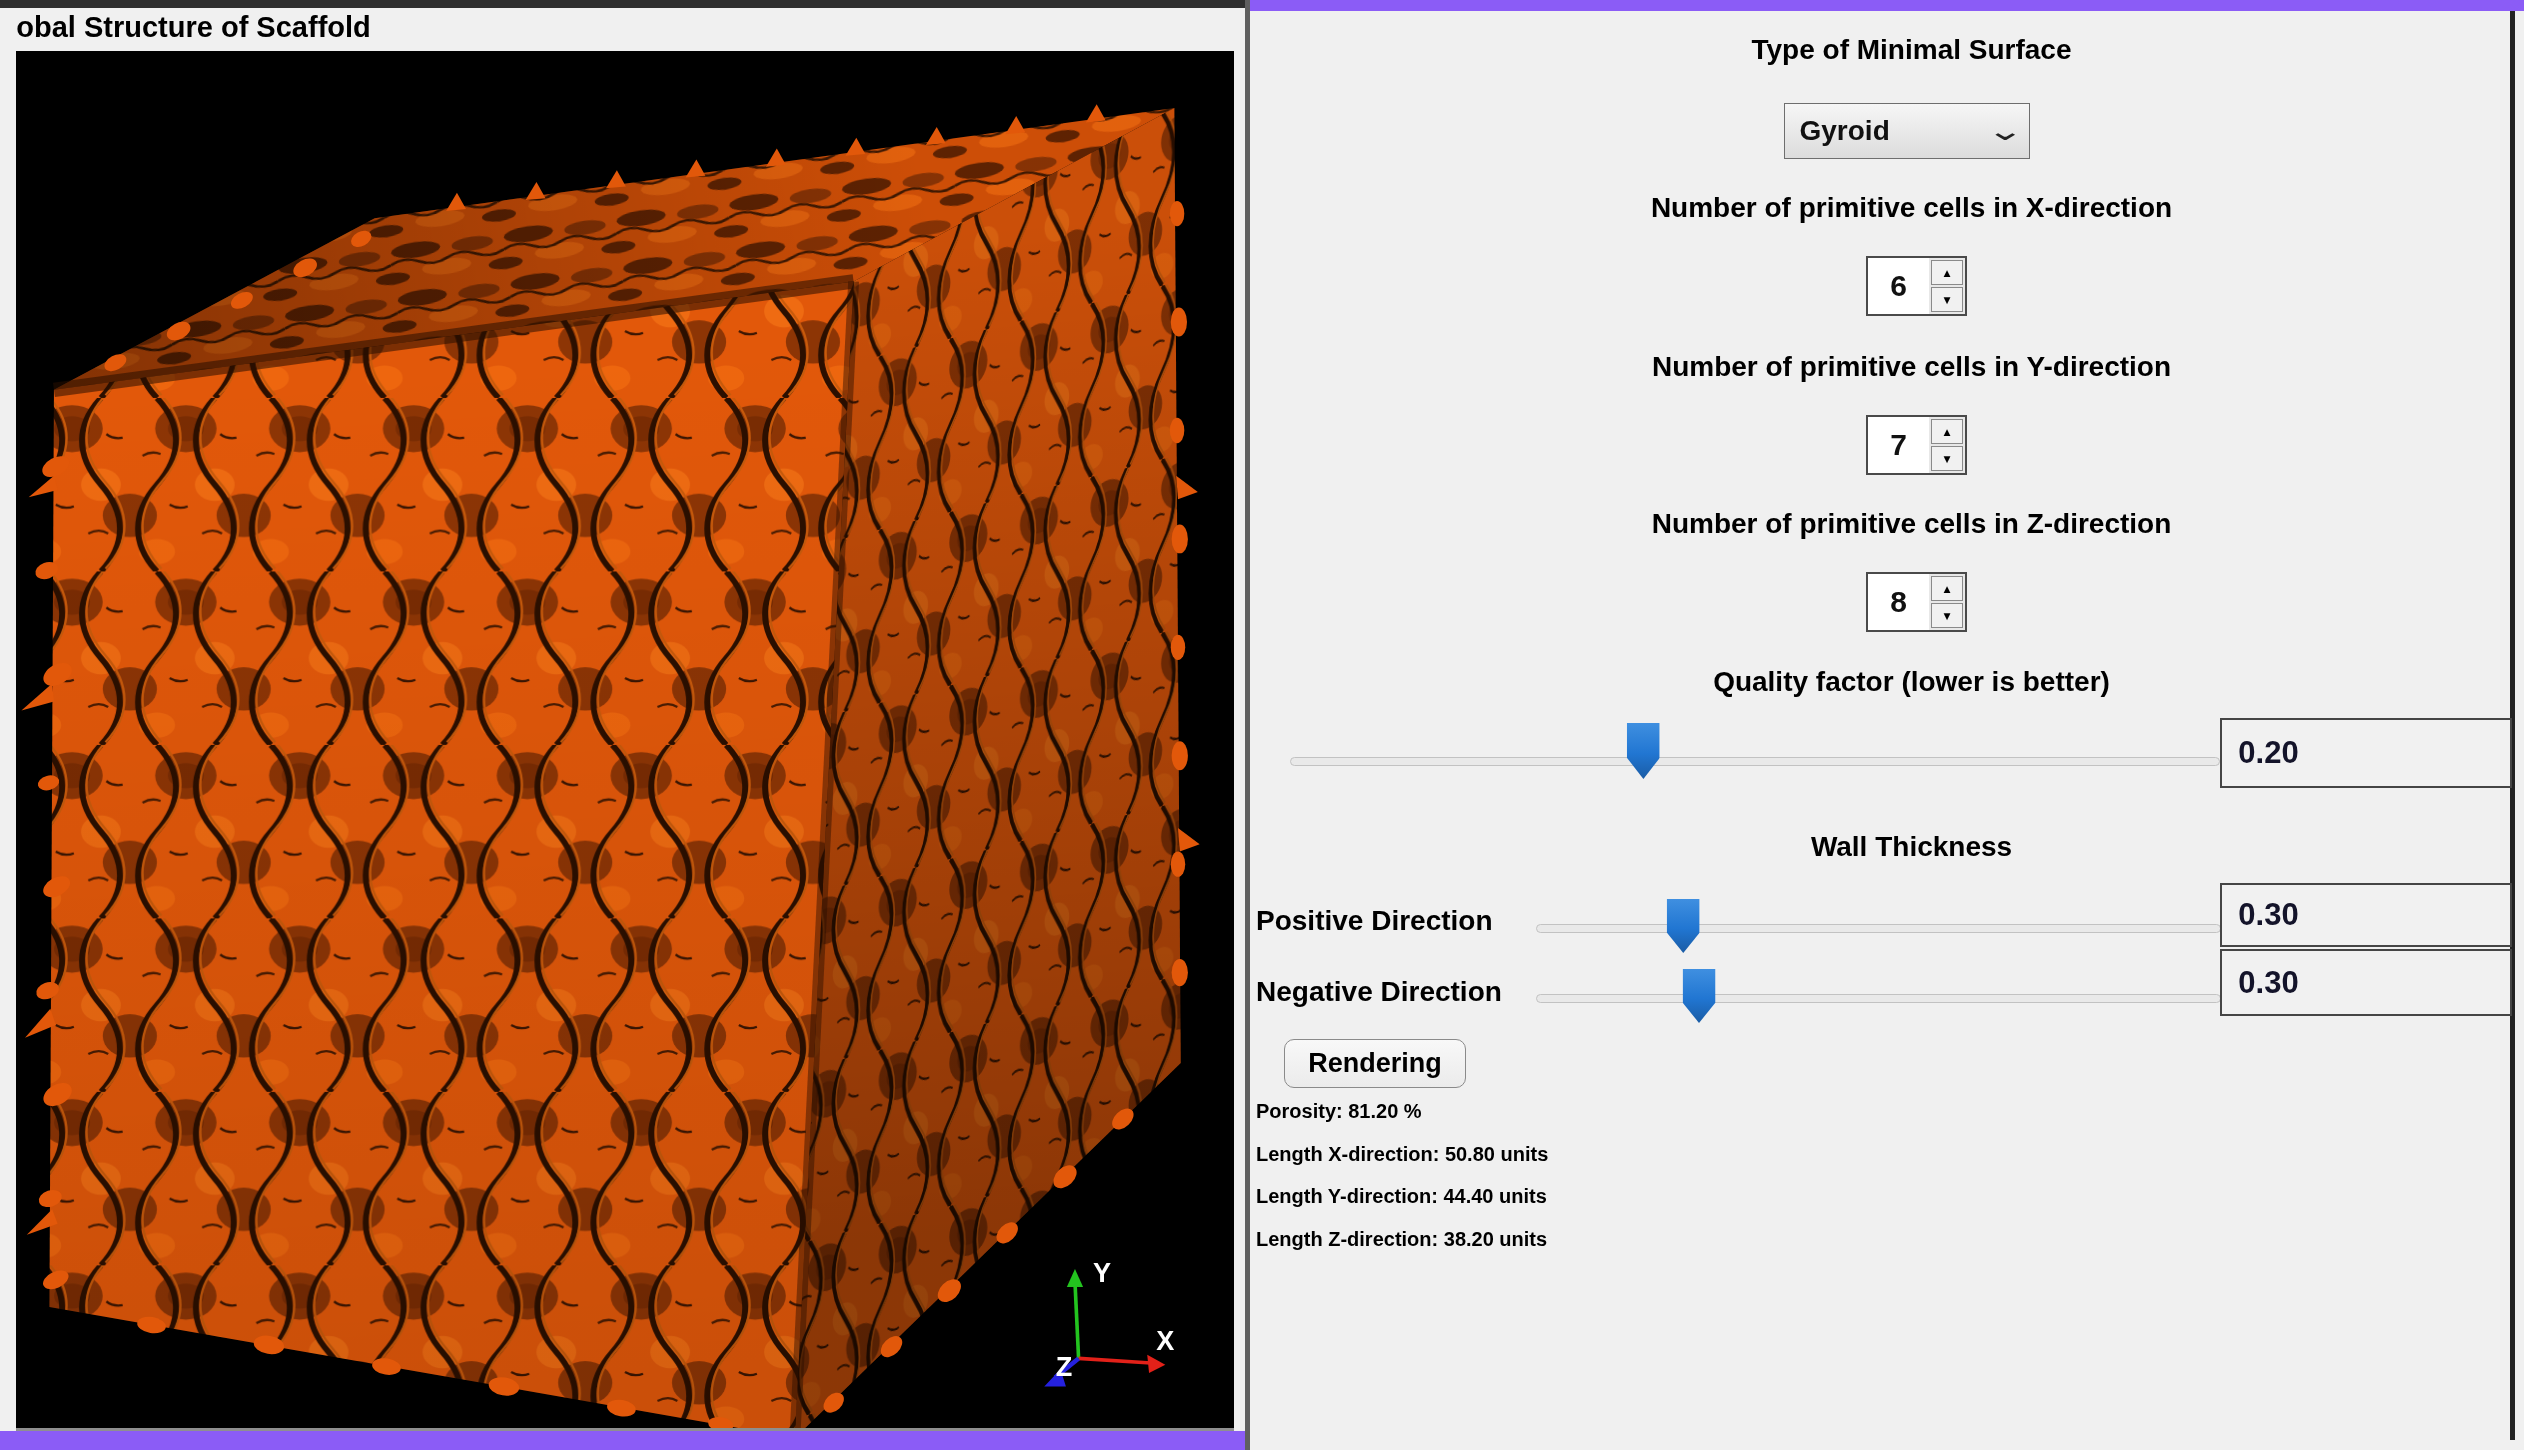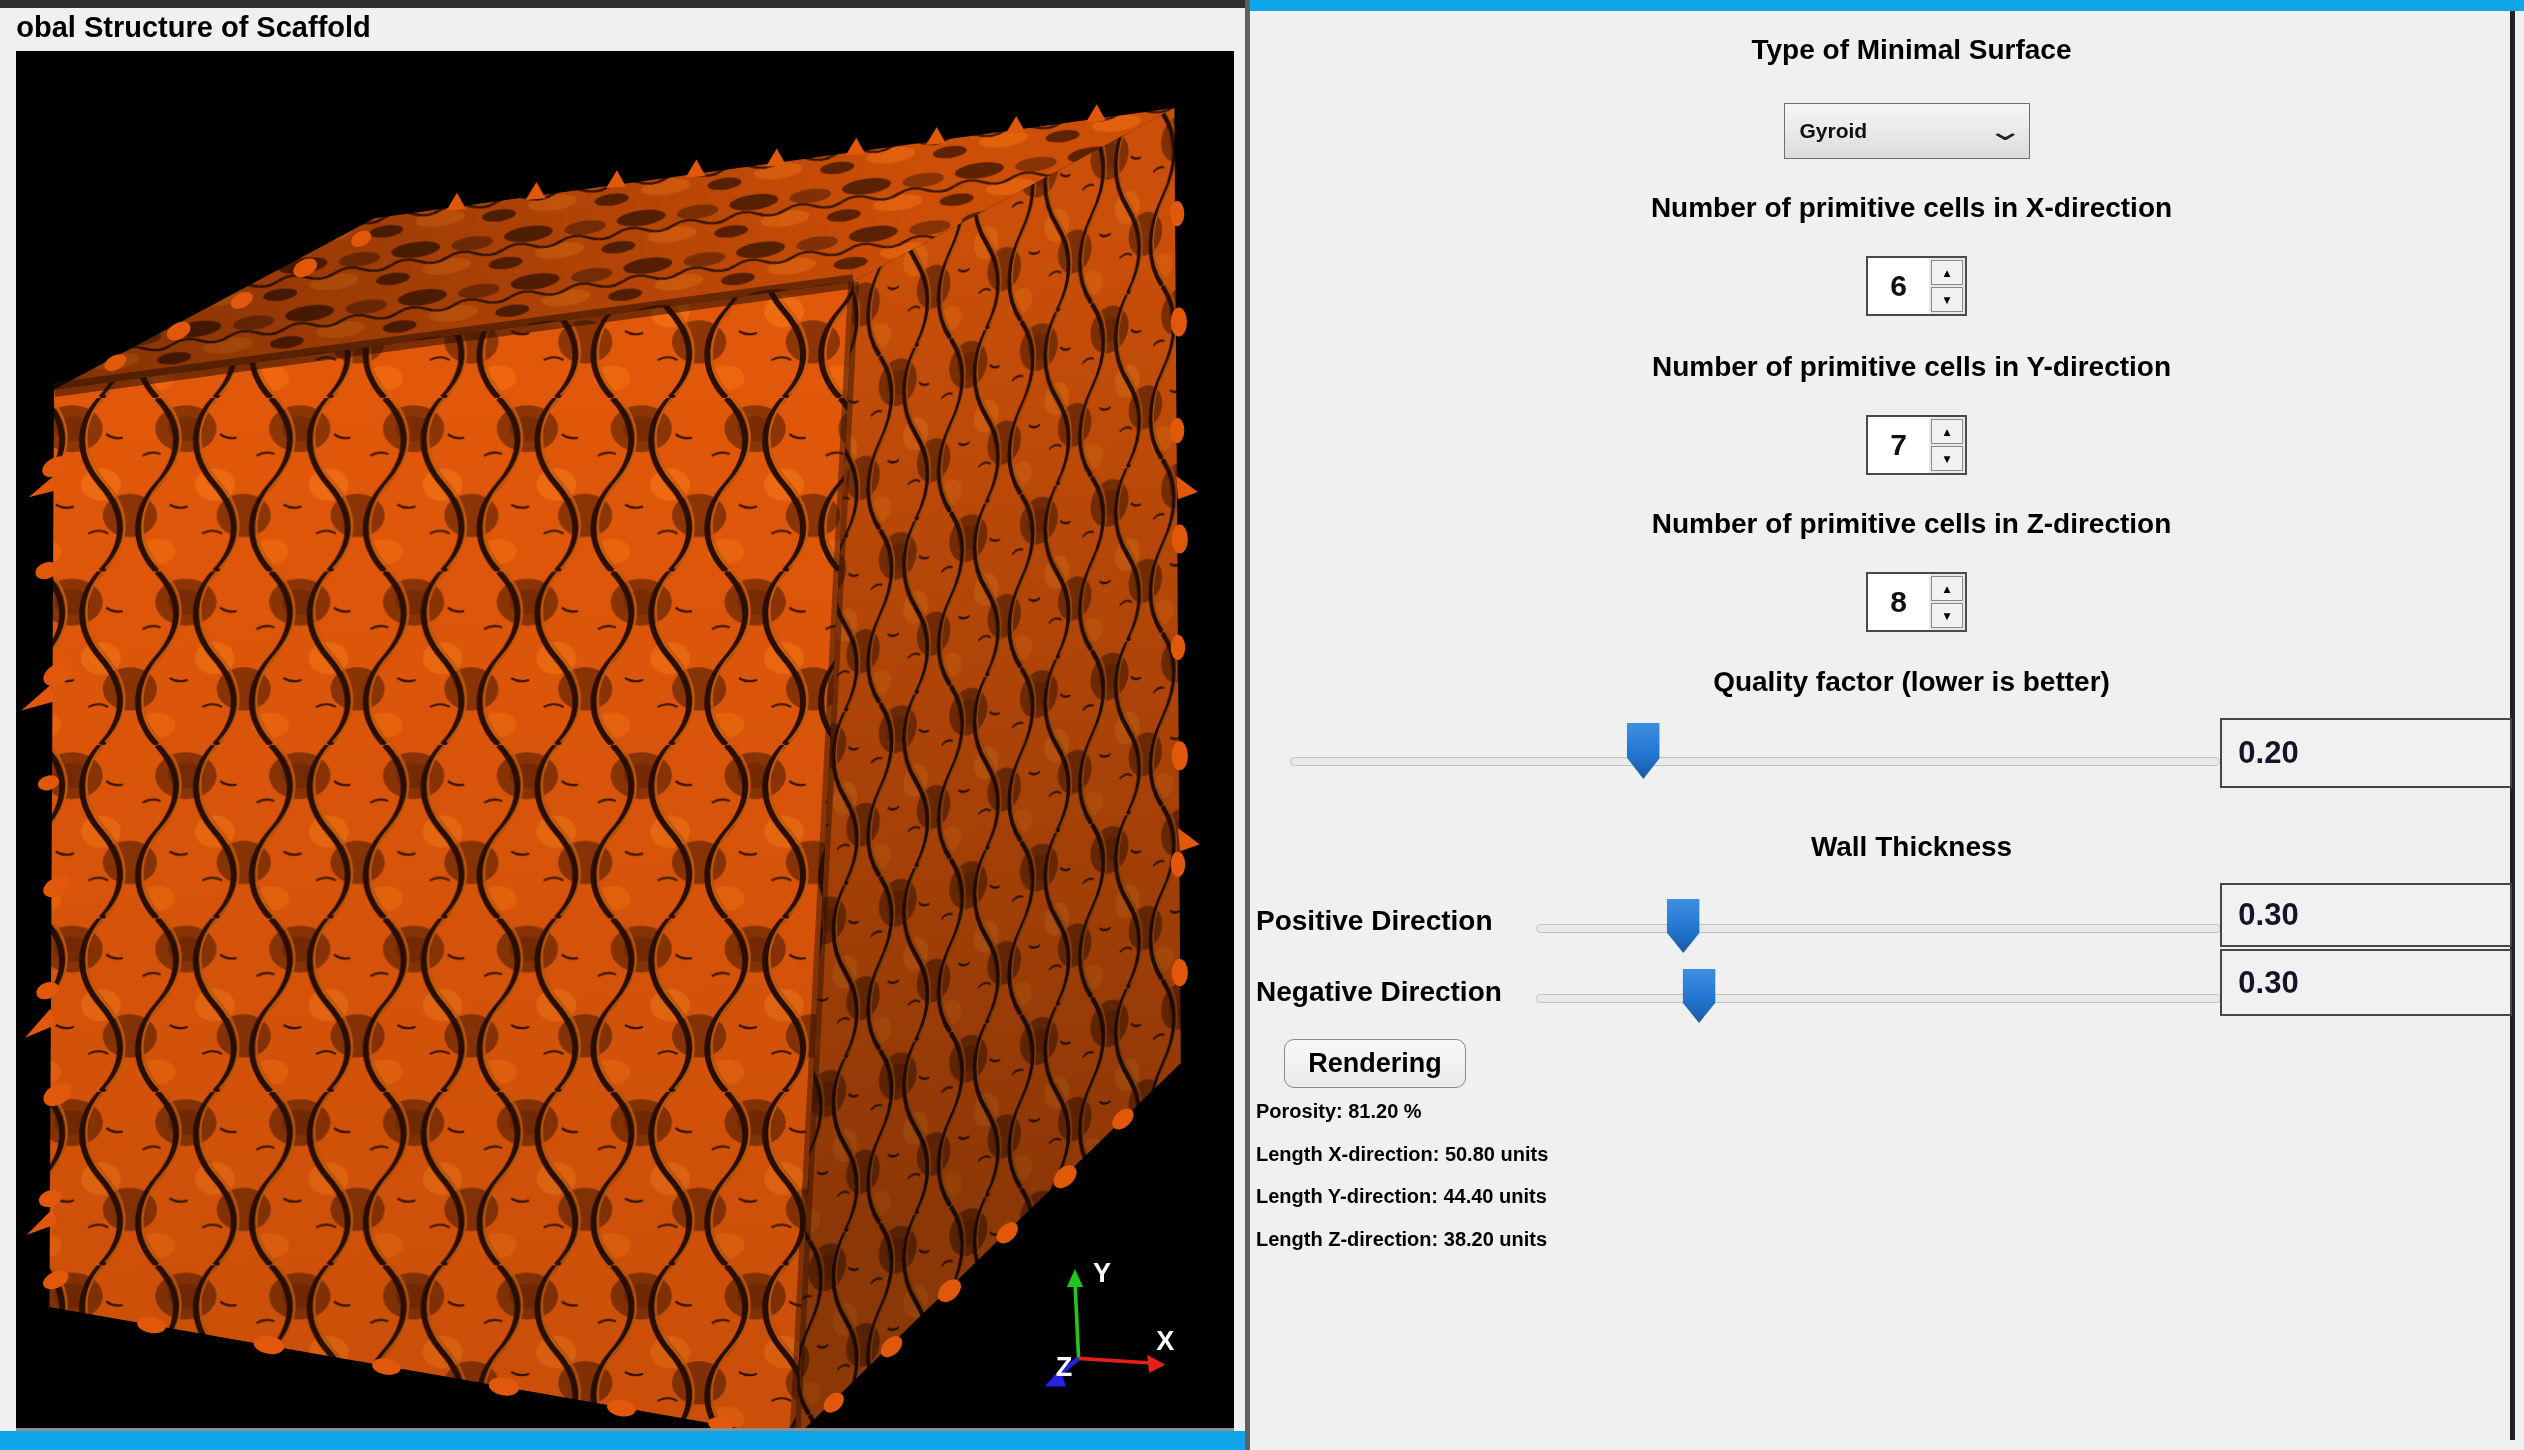--- a/index.html
+++ b/index.html
@@ -1,31 +1,31 @@
 <!DOCTYPE html>
 <html style="--accent-blue: #2176d2; --panel-bg: #f0f0f0; --viewer-bg: #000000; --scaffold-orange: #e2580a; --scaffold-shadow: #8d3505; --axis-x: #e32119; --axis-y: #23c41f; --axis-z: #2521e0;font-size:14.5px"><head>
 <meta charset="utf-8">
 <style>
   html,body{margin:0;padding:0;background:#fff;}
-  .root{position:relative;width:2525px;height:1451px;background:#0ea5e9;overflow:hidden;
+  .root{position:relative;width:2525px;height:1451px;background:#8b5cf6;overflow:hidden;
         font-family:"Liberation Sans",sans-serif;color:#111;}
   
   .left-bg{position:absolute;left:0;top:8.1px;width:1245px;height:1423px;background:#f0f0f0;}
   .top-strip{position:absolute;left:0;top:0;width:1250px;height:8.1px;background:#2f2f2f;}
   .viewport-title{position:absolute;left:16.3px;top:11px;font-size:29px;font-weight:600;color:#000;}
   .canvas3d{position:absolute;left:16.3px;top:51px;width:1218px;height:1377px;background:var(--viewer-bg,#000);
             border-bottom:3.6px solid #8f8f8f;}
   .divider{position:absolute;left:1245px;top:0;width:5.4px;height:1451px;background:#5f5f5f;}
   
   .panel{position:absolute;left:1250px;top:11px;width:1275px;height:1440px;background:var(--panel-bg,#f0f0f0);}
   .win-right-border{position:absolute;left:2510px;top:11px;width:4.5px;height:1429px;background:#222;}
   .clabel{position:absolute;left:1250px;width:1261px;text-align:center;font-size:28px;font-weight:600;color:#000;margin-left:31px;}
   .dropdown{position:absolute;left:1784px;top:103px;width:246px;height:56px;border:1.8px solid #6e6e6e;
             background:linear-gradient(#f6f6f6,#dcdcdc);display:flex;align-items:center;box-sizing:border-box;}
-  .dropdown .val{margin-left:14.5px;font-size:21px;font-weight:600;}
+  .dropdown .val{margin-left:14.5px;font-size:28px;font-weight:600;}
   .dropdown .chev{margin-left:auto;margin-right:12.6px;font-size:27px;color:#222;transform:scaleX(1.7);}
   .spinner{position:absolute;left:1866px;width:101px;height:60px;border:2.7px solid #4a4a4a;background:#fff;
            display:flex;box-sizing:border-box;}
   .spin-value{flex:1;display:flex;align-items:center;justify-content:center;font-size:30px;font-weight:600;background:#fff;}
   .spin-btns{width:36px;display:flex;flex-direction:column;padding:1.8px;gap:1.8px;background:#e8e8e8;box-sizing:border-box;}
   .spin-btn{flex:1;border:0.9px solid #8a8a8a;background:#f1f1f1;display:flex;align-items:center;justify-content:center;
             font-size:11.7px;color:#000;line-height:1;}
   .slider{position:absolute;}
   .track{position:absolute;left:0;width:100%;height:9px;background:#e9e9e9;border:0.9px solid #c2c2c2;border-radius:4.5px;box-sizing:border-box;}
   .thumb{position:absolute;width:33px;height:56px;transform:translateX(-50%);

